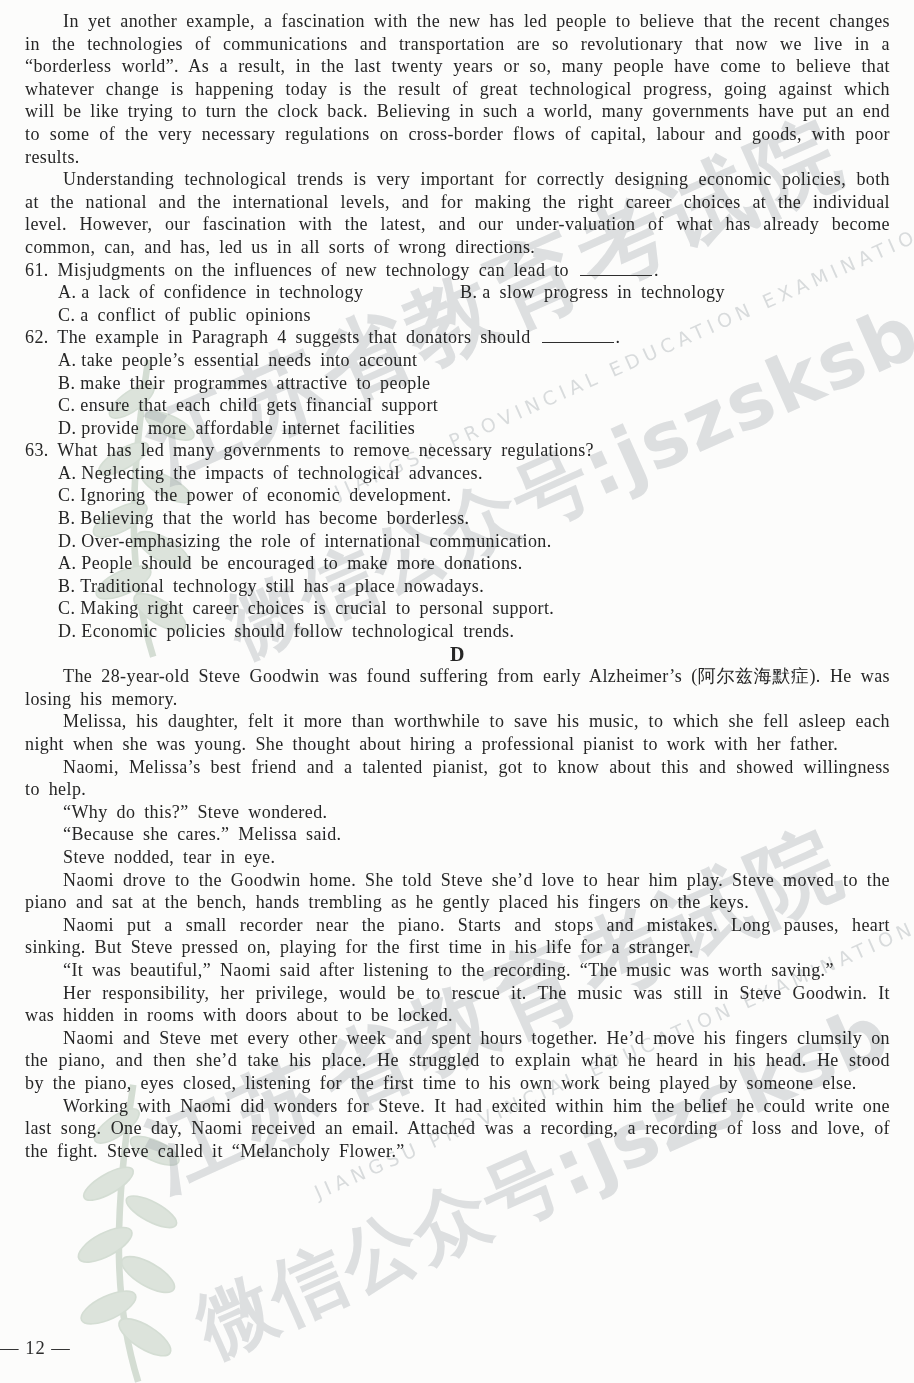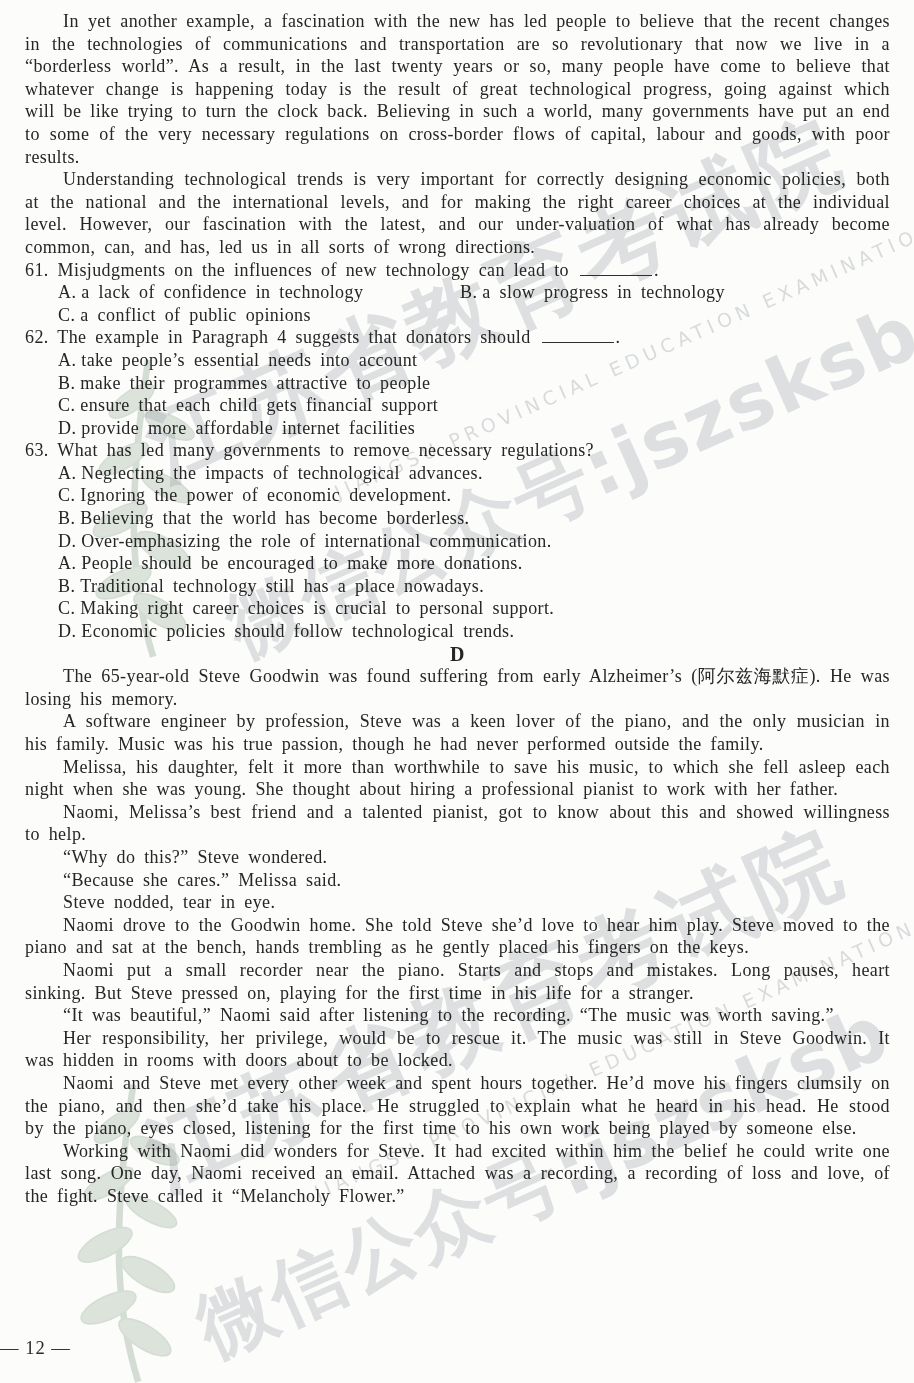--- a/index.html
+++ b/index.html
@@ -140,22 +140,21 @@
       <div class="opts">
         <p class="opt"><span class="opt-label">A.</span><span>People should be encouraged to make more donations.</span></p>
         <p class="opt"><span class="opt-label">B.</span><span>Traditional technology still has a place nowadays.</span></p>
         <p class="opt"><span class="opt-label">C.</span><span>Making right career choices is crucial to personal support.</span></p>
         <p class="opt"><span class="opt-label">D.</span><span>Economic policies should follow technological trends.</span></p>
       </div>
     </div>
 
     <p class="section-head">D</p>
 
-    <p class="para">The 65-year-old Steve Goodwin was found suffering from early Alzheimer’s (阿尔兹海默症). He was losing his memory.</p>
-    <p class="para">A software engineer by profession, Steve was a keen lover of the piano, and the only musician in his family. Music was his true passion, though he had never performed outside the family.</p>
+    <p class="para">The 28-year-old Steve Goodwin was found suffering from early Alzheimer’s (阿尔兹海默症). He was losing his memory.</p>
     <p class="para">Melissa, his daughter, felt it more than worthwhile to save his music, to which she fell asleep each night when she was young. She thought about hiring a professional pianist to work with her father.</p>
     <p class="para">Naomi, Melissa’s best friend and a talented pianist, got to know about this and showed willingness to help.</p>
     <p class="para">“Why do this?” Steve wondered.</p>
     <p class="para">“Because she cares.” Melissa said.</p>
     <p class="para">Steve nodded, tear in eye.</p>
     <p class="para">Naomi drove to the Goodwin home. She told Steve she’d love to hear him play. Steve moved to the piano and sat at the bench, hands trembling as he gently placed his fingers on the keys.</p>
     <p class="para">Naomi put a small recorder near the piano. Starts and stops and mistakes. Long pauses, heart sinking. But Steve pressed on, playing for the first time in his life for a stranger.</p>
     <p class="para">“It was beautiful,” Naomi said after listening to the recording. “The music was worth saving.”</p>
     <p class="para">Her responsibility, her privilege, would be to rescue it. The music was still in Steve Goodwin. It was hidden in rooms with doors about to be locked.</p>
     <p class="para">Naomi and Steve met every other week and spent hours together. He’d move his fingers clumsily on the piano, and then she’d take his place. He struggled to explain what he heard in his head. He stood by the piano, eyes closed, listening for the first time to his own work being played by someone else.</p>

